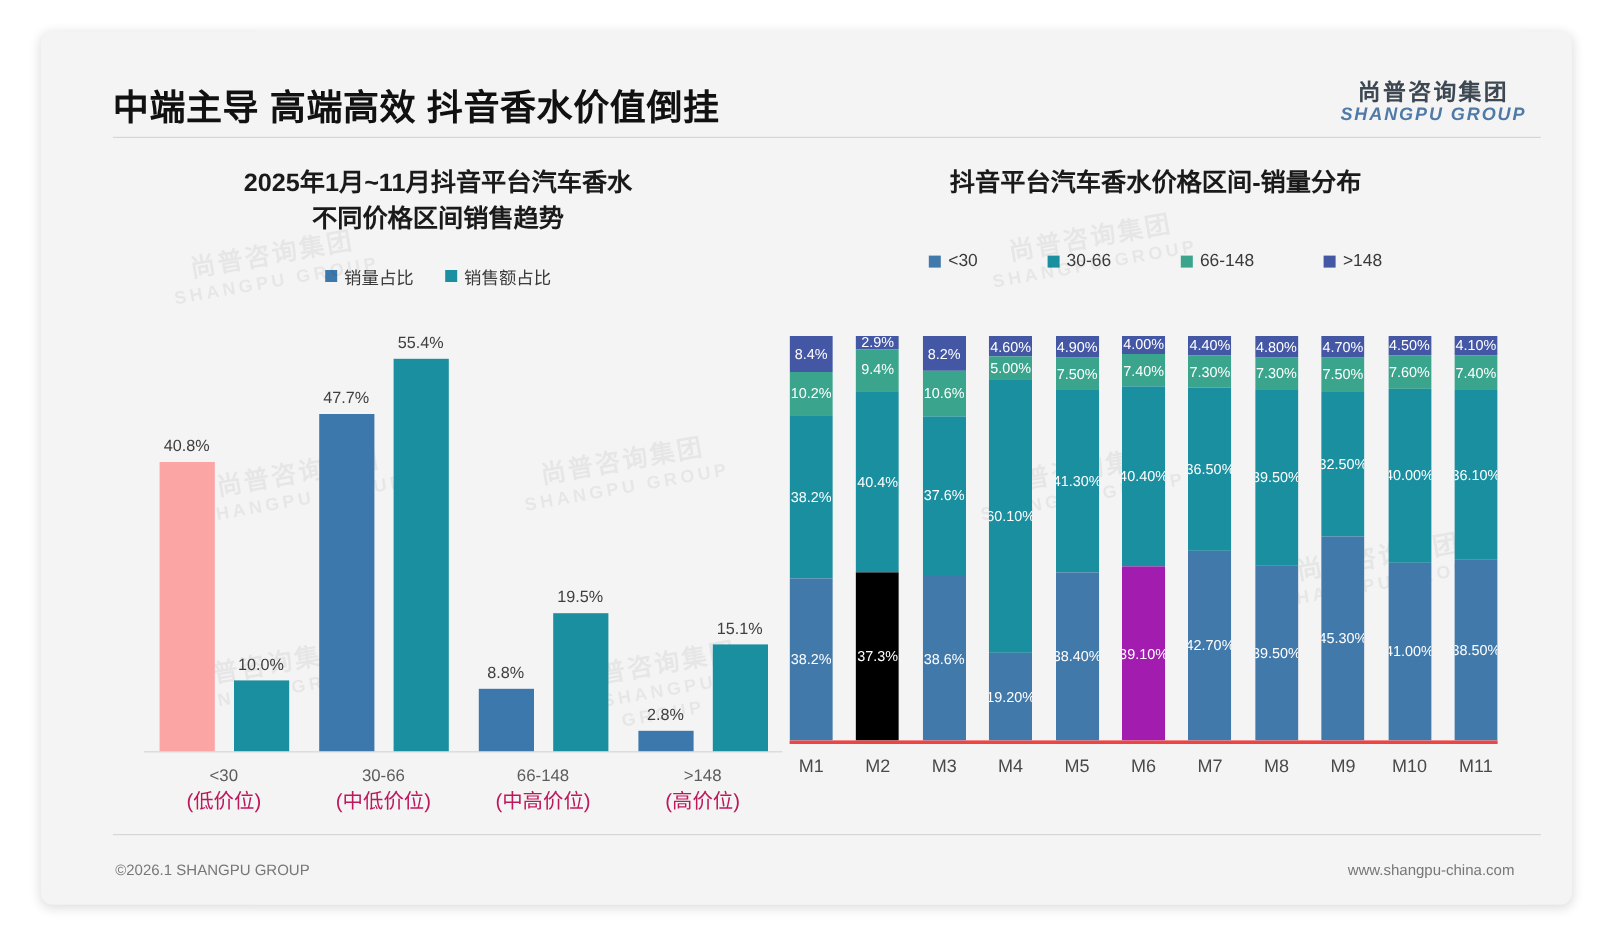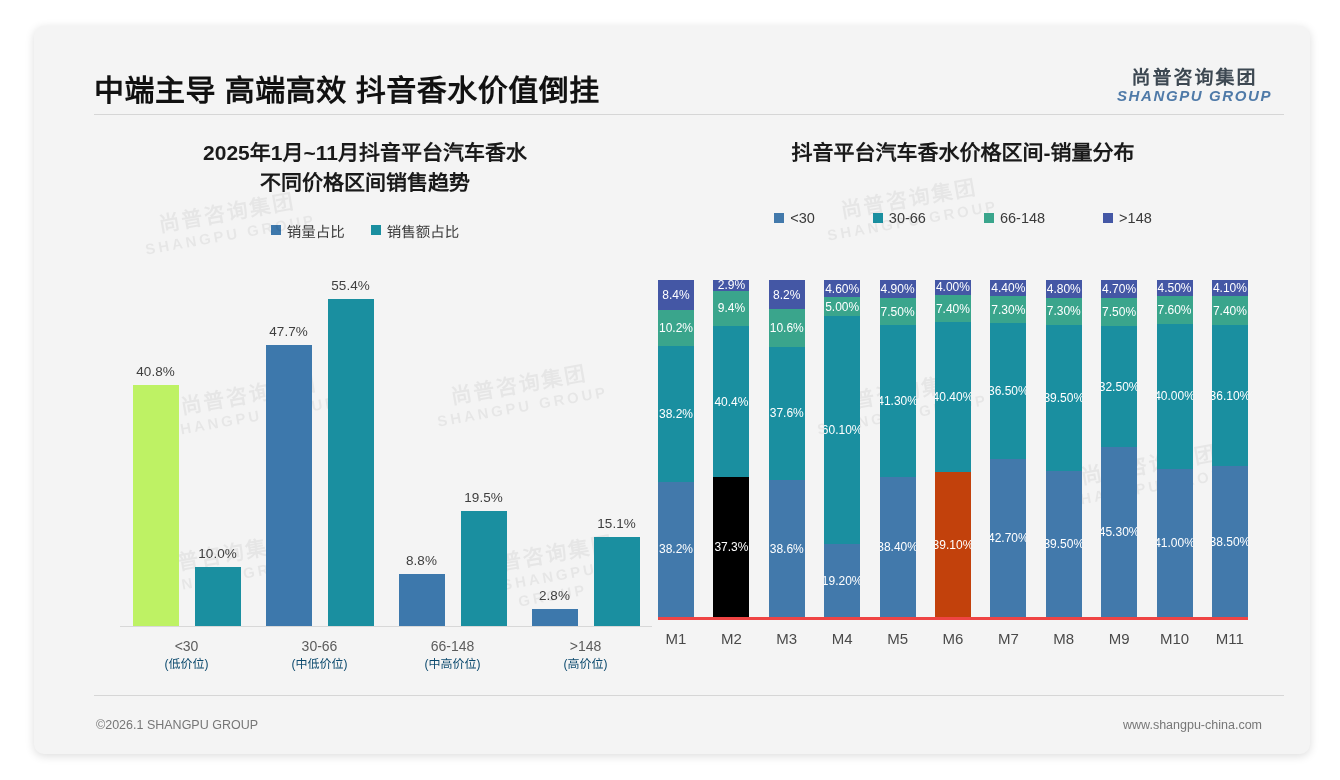--- a/index.html
+++ b/index.html
@@ -185,21 +185,21 @@
     width: 100%;
     padding-top: 9px;
   }
   .gbc-tick {
     flex: 1 1 0;
     text-align: center;
     font-size: 14px;
     color: #5c5c5c;
     line-height: 1.45;
   }
-  .gbc-tick .sub { display: block; font-size: 12px; color: #0c4a6e; }
+  .gbc-tick .sub { display: block; font-size: 17px; color: #be185d; }
 
   
   .sbc {
     position: absolute;
     left: 24px;
     top: 158px;
     width: 590px;
     height: 400px;
   }
   .sbc-plot {
@@ -319,21 +319,21 @@
         </div>
         <div class="wm" style="left:430px; top:420px;">
           <span class="wm-cn">尚普咨询集团</span>
           <span class="wm-en">SHANGPU GROUP</span>
         </div>
 
         <div class="gbc">
           <div class="gbc-plot" id="gbc-plot">
               <div class="gbc-group">
                 <div class="gbc-bar-holder">
-                  <div class="gbc-bar" style="height: 68%; background: #bef264;">
+                  <div class="gbc-bar" style="height: 68%; background: #fca5a5;">
                     <span class="gbc-val">40.8%</span>
                   </div>
                 </div>
                 <div class="gbc-bar-holder">
                   <div class="gbc-bar" style="height: 16.6667%; background: rgb(26, 143, 160);">
                     <span class="gbc-val">10.0%</span>
                   </div>
                 </div>
               </div>
               <div class="gbc-group">
@@ -492,21 +492,21 @@
               <div class="sbc-col">
                 <div class="sbc-seg" style="height: 4.40044%; background: rgb(68, 87, 165);">
                   <span>4.00%</span>
                 </div>
                 <div class="sbc-seg" style="height: 8.14081%; background: rgb(58, 165, 140);">
                   <span>7.40%</span>
                 </div>
                 <div class="sbc-seg" style="height: 44.4444%; background: rgb(26, 143, 160);">
                   <span>40.40%</span>
                 </div>
-                <div class="sbc-seg" style="height: 43.0143%; background: #c2410c; padding-left: 21px;">
+                <div class="sbc-seg" style="height: 43.0143%; background: #a21caf; padding-left: 21px;">
                   <span>39.10%</span>
                 </div>
               </div>
               <div class="sbc-col">
                 <div class="sbc-seg" style="height: 4.84048%; background: rgb(68, 87, 165);">
                   <span>4.40%</span>
                 </div>
                 <div class="sbc-seg" style="height: 8.0308%; background: rgb(58, 165, 140);">
                   <span>7.30%</span>
                 </div>

